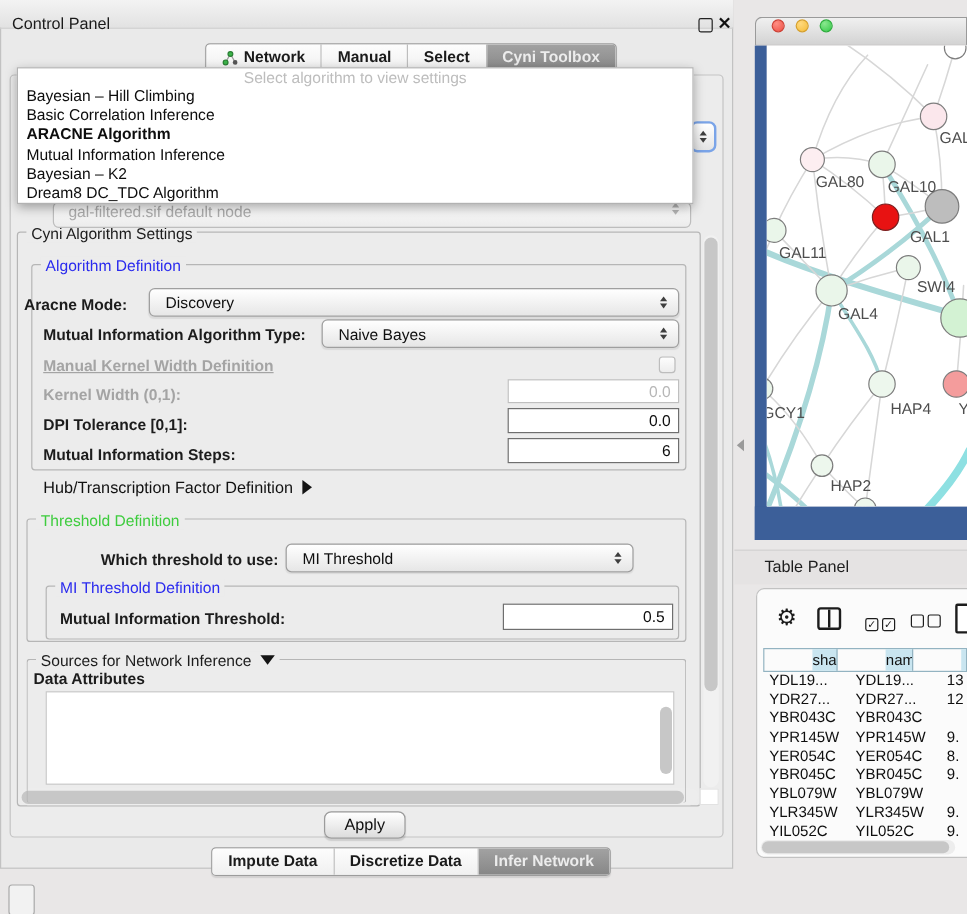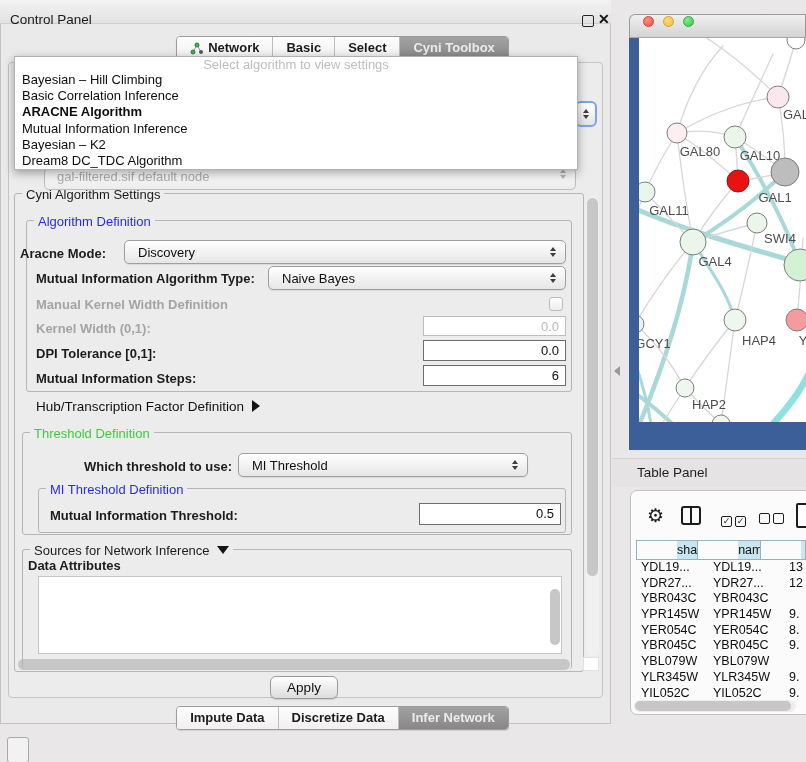--- a/index.html
+++ b/index.html
@@ -113,21 +113,21 @@
           <span class="tab-icon"><svg width="13" height="13">
               <line x1="3" y1="10" x2="7" y2="3" stroke="#9a9a9a" stroke-width="1"></line>
               <line x1="7" y1="3" x2="11" y2="10" stroke="#9a9a9a" stroke-width="1"></line>
               <circle cx="3" cy="10" r="2" fill="#3cb54a" stroke="#2a7f34"></circle>
               <circle cx="7" cy="3" r="2" fill="#3cb54a" stroke="#2a7f34"></circle>
               <circle cx="11" cy="10" r="2" fill="#565656"></circle>
             </svg></span>
           <span>Network</span>
         </div>
         <div class="seg">
-          <span>Basic</span>
+          <span>Manual</span>
         </div>
         <div class="seg">
           <span>Select</span>
         </div>
         <div class="seg sel">
           <span>Cyni Toolbox</span>
         </div>
       </div>
     </div>
 
@@ -186,21 +186,21 @@
 
   <div class="abs blabel" style="left:36px;top:271px;">Mutual Information Algorithm Type:</div>
   <div class="abs combo" style="left:268px;top:266px;width:298px;height:24px;">
     <span class="txt">Naive Bayes</span>
     <span class="arrows">
         <span class="arr-up"></span>
         <span class="arr-dn"></span>
       </span>
   </div>
 
-  <div class="abs blabel dis" style="left:36px;top:297px;">Manual Kernel Width Definition</div>
+  <div class="abs blabel dis" style="left:36px;top:297px;text-decoration:underline;">Manual Kernel Width Definition</div>
   <div class="abs checkbox" style="left:549px;top:297px;"></div>
 
   <div class="abs blabel dis" style="left:36px;top:321px;">Kernel Width (0,1):</div>
   <div class="abs field dis" style="left:423px;top:316px;width:143px;height:20px;">0.0</div>
 
   <div class="abs blabel" style="left:36px;top:346px;">DPI Tolerance [0,1]:</div>
   <div class="abs field" style="left:423px;top:340px;width:143px;height:21px;">0.0</div>
 
   <div class="abs blabel" style="left:36px;top:371px;">Mutual Information Steps:</div>
   <div class="abs field" style="left:423px;top:365px;width:143px;height:21px;">6</div>

